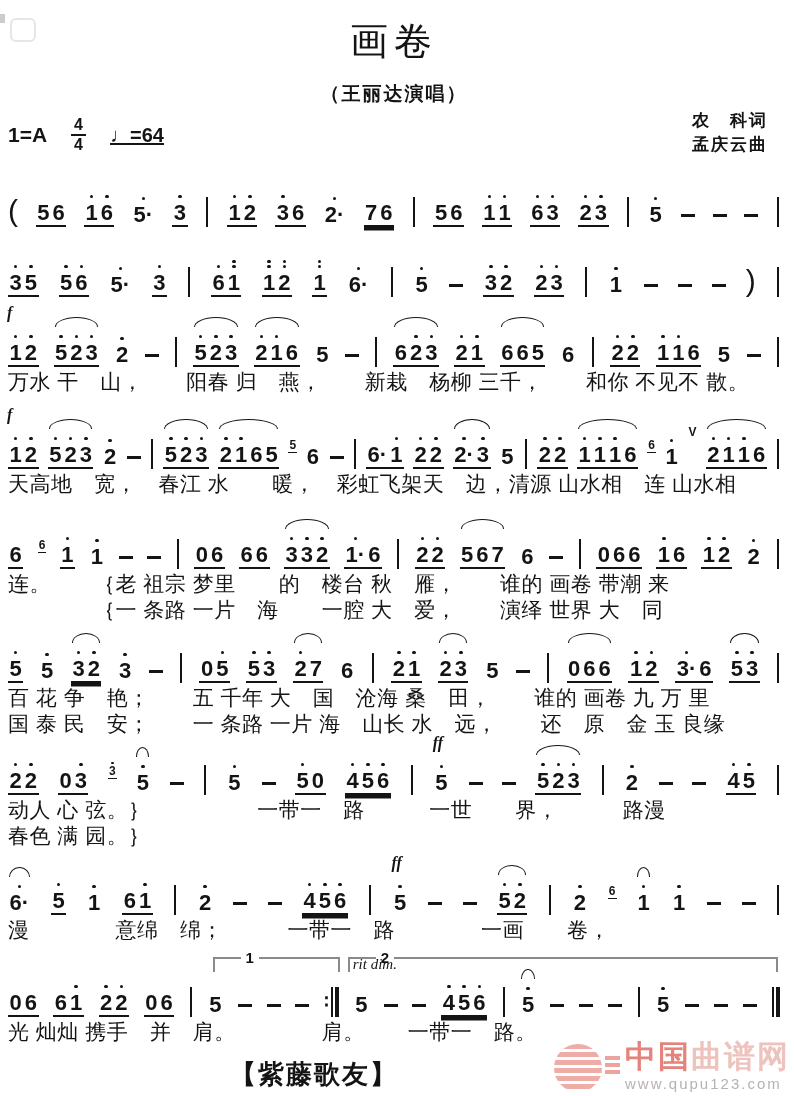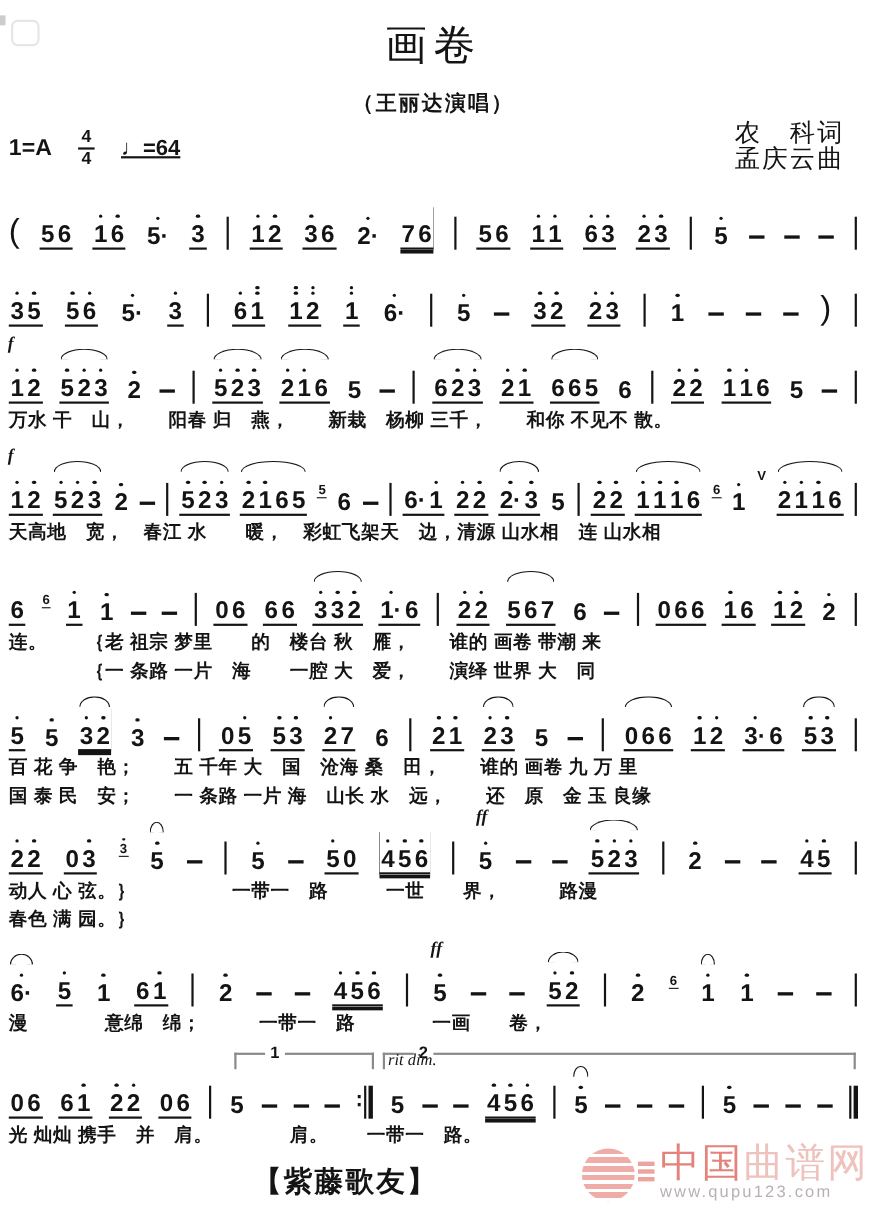--- a/index.html
+++ b/index.html
@@ -8,22 +8,22 @@
         font-family:"Liberation Sans", sans-serif;}
   
   .title{margin-top:16px;text-align:center;font-size:38px;font-weight:400;letter-spacing:6px;}
   .subtitle{margin-top:14px;text-align:center;font-size:19px;font-weight:700;letter-spacing:2px;}
   .keyrow{display:flex;justify-content:space-between;align-items:flex-start;margin-top:2px;}
   .keysig{display:flex;align-items:center;gap:24px;font-size:21px;font-weight:700;margin-top:8px;}
   .meter{display:inline-flex;flex-direction:column;align-items:center;font-size:16px;line-height:16px;font-weight:700;}
   .meter .mt{border-bottom:2px solid #141414;padding:0 3px 1px;}
   .meter .mb{padding-top:1px;}
   .tempo{font-size:20px;font-weight:700;text-decoration:underline;}
-  .credits{text-align:center;font-family:"Liberation Serif", serif;font-weight:400;
-           font-size:23px;line-height:24px;letter-spacing:2px;margin-right:12px;}
+  .credits{text-align:center;font-family:"Liberation Serif", serif;font-weight:700;
+           font-size:17px;line-height:24px;letter-spacing:2px;margin-right:12px;}
   
   .system{position:relative;}
   .s1{margin-top:26px;} .s2{margin-top:26px;} .s3{margin-top:26px;}
   .s4{margin-top:32px;} .s5{margin-top:30px;} .s6{margin-top:18px;}
   .s7{margin-top:16px;} .s8{margin-top:24px;} .s9{margin-top:8px;}
   .sysrow{display:flex;justify-content:space-between;align-items:flex-end;width:100%;min-height:44px;}
   .tok{display:inline-flex;align-items:flex-end;position:relative;}
   .grp{display:inline-flex;align-items:flex-end;position:relative;}
   .grp.u1{border-bottom:2.5px solid #141414;}
   .grp.u2{border-bottom:2.5px solid #141414;box-shadow:0 3.5px 0 0 #141414;}
@@ -42,40 +42,40 @@
   .breath{font-size:12px;font-weight:700;margin-bottom:30px;}
   .grace{display:inline-flex;flex-direction:column;align-items:center;margin-bottom:16px;margin-right:-1px;}
   .grace .gud{height:6px;display:flex;align-items:flex-end;}
   .grace .gdot{width:2.5px;height:2.5px;border-radius:50%;background:#141414;margin-bottom:1px;}
   .grace .gd{font-size:12px;line-height:13px;font-weight:700;border-bottom:1.5px solid #141414;padding:0 1px;}
   .arc{position:absolute;top:-8px;left:1px;right:1px;height:9px;
        border:1.8px solid #141414;border-bottom:none;border-radius:50% / 100% 100% 0 0;}
   .dyn{position:absolute;top:-21px;left:-1px;font-family:"Liberation Serif", serif;
        font-style:italic;font-weight:700;font-size:16px;white-space:nowrap;}
   .dyn.rit{font-weight:400;font-size:15px;}
-  .lyrics{font-size:17px;font-weight:700;line-height:22px;margin-top:4px;
+  .lyrics{font-size:21px;font-weight:400;line-height:22px;margin-top:4px;
           letter-spacing:0.5px;white-space:pre;}
   
   .voltas{position:relative;height:24px;}
   .v{position:absolute;top:8px;height:13px;border-top:2px solid #8a8a8a;
      border-left:2px solid #8a8a8a;border-right:2px solid #8a8a8a;}
   .v1{left:26.5%;width:16%;} .v2{left:44%;right:2px;}
   .vlab{position:absolute;top:-10px;left:26px;background:#fff;padding:0 5px;
         font-size:15px;font-weight:700;color:#141414;}
   
   .footer{margin-top:14px;text-align:center;padding-right:160px;position:relative;z-index:2;}
   .fgroup{font-size:26px;font-weight:700;letter-spacing:2px;}
   .wm{position:absolute;right:4px;bottom:4px;display:flex;align-items:flex-end;gap:5px;z-index:1;}
   .wmicon{display:flex;align-items:center;gap:3px;}
   .wmlogo{width:48px;height:48px;border-radius:50%;opacity:.55;
           background:repeating-linear-gradient(180deg,#e2695f 0 5px,#ffffff 5px 8px);}
   .wmeq{display:flex;flex-direction:column;gap:3px;opacity:.6;margin-bottom:6px;}
   .wmeq span{display:block;width:15px;height:4px;background:#e2695f;}
   .wmtextcol{display:flex;flex-direction:column;align-items:flex-start;}
-  .wmname{font-size:36px;font-weight:400;line-height:32px;letter-spacing:2px;}
+  .wmname{font-size:31px;font-weight:700;line-height:32px;letter-spacing:2px;}
   .wmcn1{color:#e4837b;} .wmcn2{color:#eec3be;}
   .wmurl{font-size:15px;color:#b9b1b1;letter-spacing:2px;margin-top:2px;}
   .artifact1{position:absolute;left:10px;top:18px;width:22px;height:20px;
              border:2px solid #dcdcdc;border-radius:6px;opacity:.7;}
   .artifact2{position:absolute;left:0;top:14px;width:5px;height:9px;background:#9a9a9a;opacity:.5;}
 </style>
 </head>
 <body>
 
 <div class="page">

